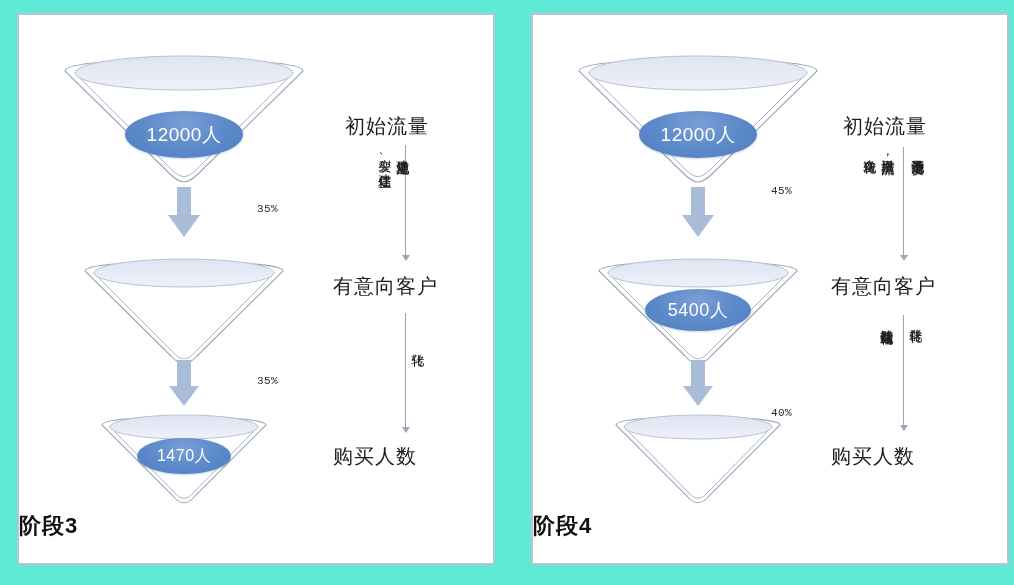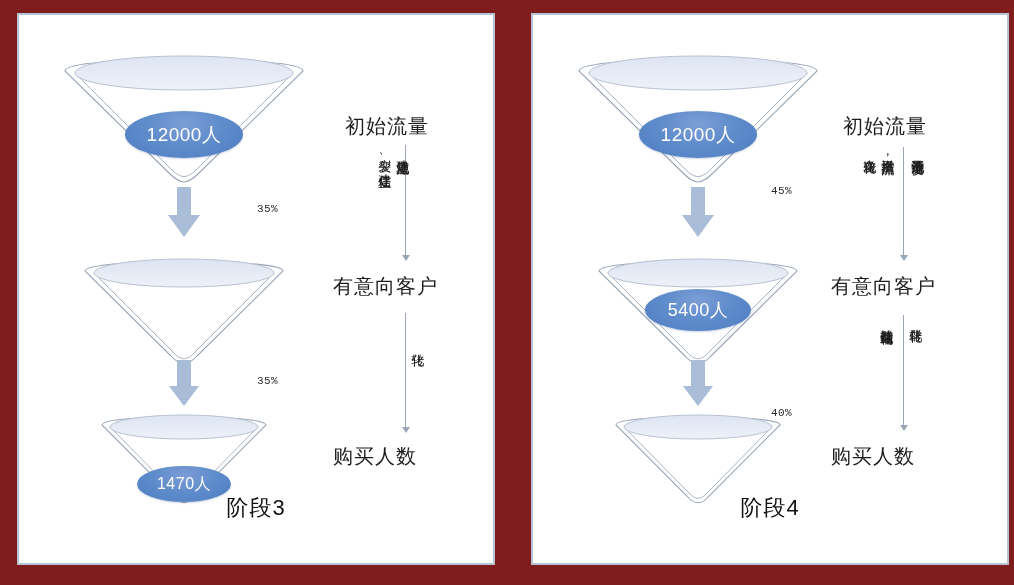--- a/index.html
+++ b/index.html
@@ -11,21 +11,21 @@
     width: 1014px;
     height: 585px;
     font-family: "Liberation Sans", "DejaVu Sans", sans-serif;
     color: #1a1a1a;
     overflow: hidden;
   }
   .canvas {
     position: relative;
     width: 1014px;
     height: 585px;
-    background: #7f1d1d;
+    background: #5eead4;
   }
 
   
   .panel {
     position: absolute;
     top: 13px;
     height: 552px;
     border: 2px solid #b8c4d6;
     background: #ffffff;
     box-sizing: border-box;
@@ -112,26 +112,26 @@
     font-size: 13px;
     line-height: 1.02;
     color: #1d1d1d;
     letter-spacing: 0.5px;
     white-space: nowrap;
   }
 
   
   .stage-title {
     position: absolute;
-    bottom: 40px;
+    bottom: 22px;
     left: 0;
     width: 100%;
-    text-align: center;
+    text-align: left;
     font-size: 22px;
-    font-weight: normal;
+    font-weight: bold;
     color: #111111;
     letter-spacing: 1px;
   }
 </style>
 </head>
 <body>
 
 <div class="canvas">
 
   <div class="panel left">
@@ -187,21 +187,21 @@
             <linearGradient id="fg1c" x1="0" y1="0" x2="0" y2="1">
               <stop offset="0%" stop-color="#dde4f2"></stop>
               <stop offset="100%" stop-color="#eef1f8"></stop>
             </linearGradient>
           </defs>
           <path d="M4,18 C4,7 168,7 168,18 L97,89 C90,98 82,98 75,89 Z" fill="#ffffff" stroke="#9aa6b8" stroke-width="1.1"></path>
           <path d="M12,20 C12,10 160,10 160,20 L95,86 C89,93 83,93 77,86 Z" fill="#ffffff" stroke="#aab4c4" stroke-width="1"></path>
           <ellipse cx="86" cy="20" rx="74" ry="12" fill="url(#fg1c)" stroke="#b9c2d2" stroke-width="1"></ellipse>
         </svg>
       </div>
-      <div class="pill" style="top:423px; width:94px; height:36px; font-size:16px;margin-top:28px;">1470人</div>
+      <div class="pill" style="top:423px; width:94px; height:36px; font-size:16px;">1470人</div>
     </div>
 
     <div>
       <div class="stage-label" style="top:98px; left:326px;">初始流量</div>
 
       <div class="vline" style="top:130px; left:386px; height:112px;"></div>
       <div class="vtip" style="top:240px; left:383px;"></div>
 
       <div class="vtext" style="top:134px; left:377px;">建立流量池</div>
       <div class="vtext" style="top:134px; left:359px;">裂变、建立信任</div>

